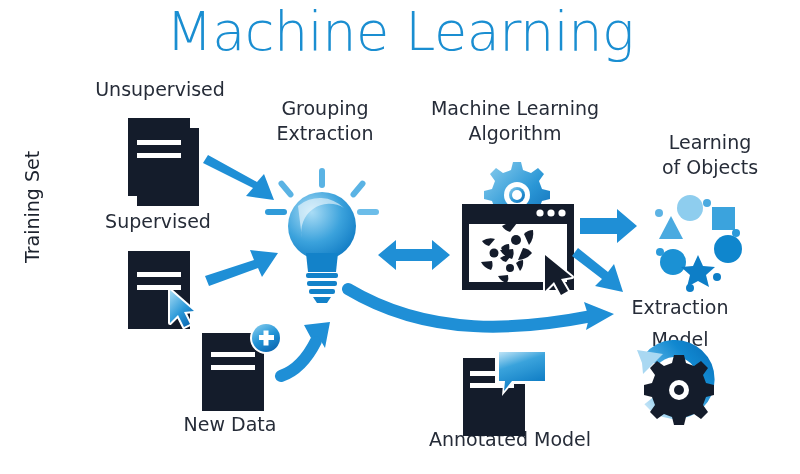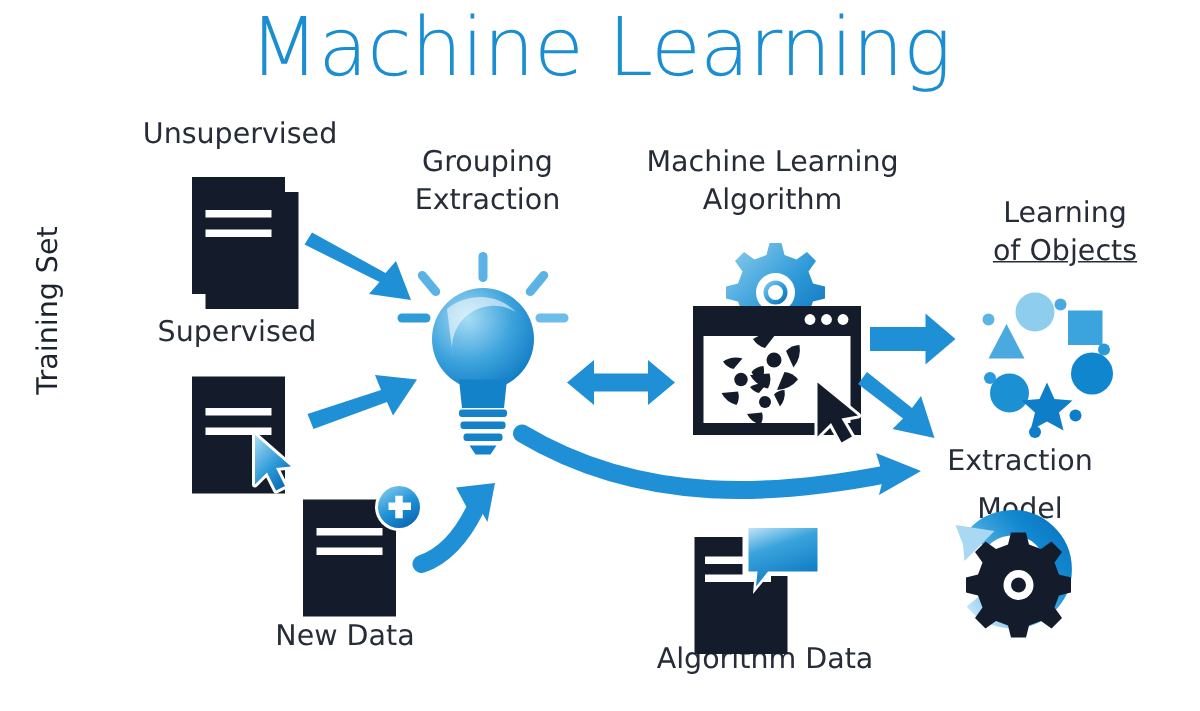--- a/index.html
+++ b/index.html
@@ -55,26 +55,26 @@
 <div class="lbl" style="left:68px;top:210px;width:180px;">Supervised</div>
 <div class="lbl" style="left:140px;top:413px;width:180px;">New Data</div>
 
 <div class="lbl" style="left:245px;top:97px;width:160px;">Grouping</div>
 <div class="lbl" style="left:245px;top:122px;width:160px;">Extraction</div>
 
 <div class="lbl" style="left:405px;top:97px;width:220px;">Machine Learning</div>
 <div class="lbl" style="left:405px;top:122px;width:220px;text-align:center;">Algorithm</div>
 
 <div class="lbl" style="left:625px;top:131px;width:170px;">Learning</div>
-<div class="lbl" style="left:625px;top:156px;width:170px;text-decoration:underline;">of Objects</div>
+<div class="lbl" style="left:625px;top:156px;width:170px;">of Objects</div>
 
 <div class="lbl" style="left:595px;top:296px;width:170px;">Extraction</div>
 <div class="lbl" style="left:595px;top:328px;width:170px;">Model</div>
 
-<div class="lbl" style="left:400px;top:428px;width:220px;">Algorithm Data</div>
+<div class="lbl" style="left:400px;top:428px;width:220px;">Annotated Model</div>
 
 <svg id="canvas" viewBox="0 0 800 474" xmlns="http://www.w3.org/2000/svg">
   <defs>
     <linearGradient id="gradBulb" x1="0" y1="0" x2="1" y2="1">
       <stop offset="0%" stop-color="#8fd0ef"></stop>
       <stop offset="45%" stop-color="#2e9ad8"></stop>
       <stop offset="100%" stop-color="#0d71bd"></stop>
     </linearGradient>
     <linearGradient id="gradGear" x1="0" y1="0" x2="1" y2="1">
       <stop offset="0%" stop-color="#8fd0ef"></stop>

